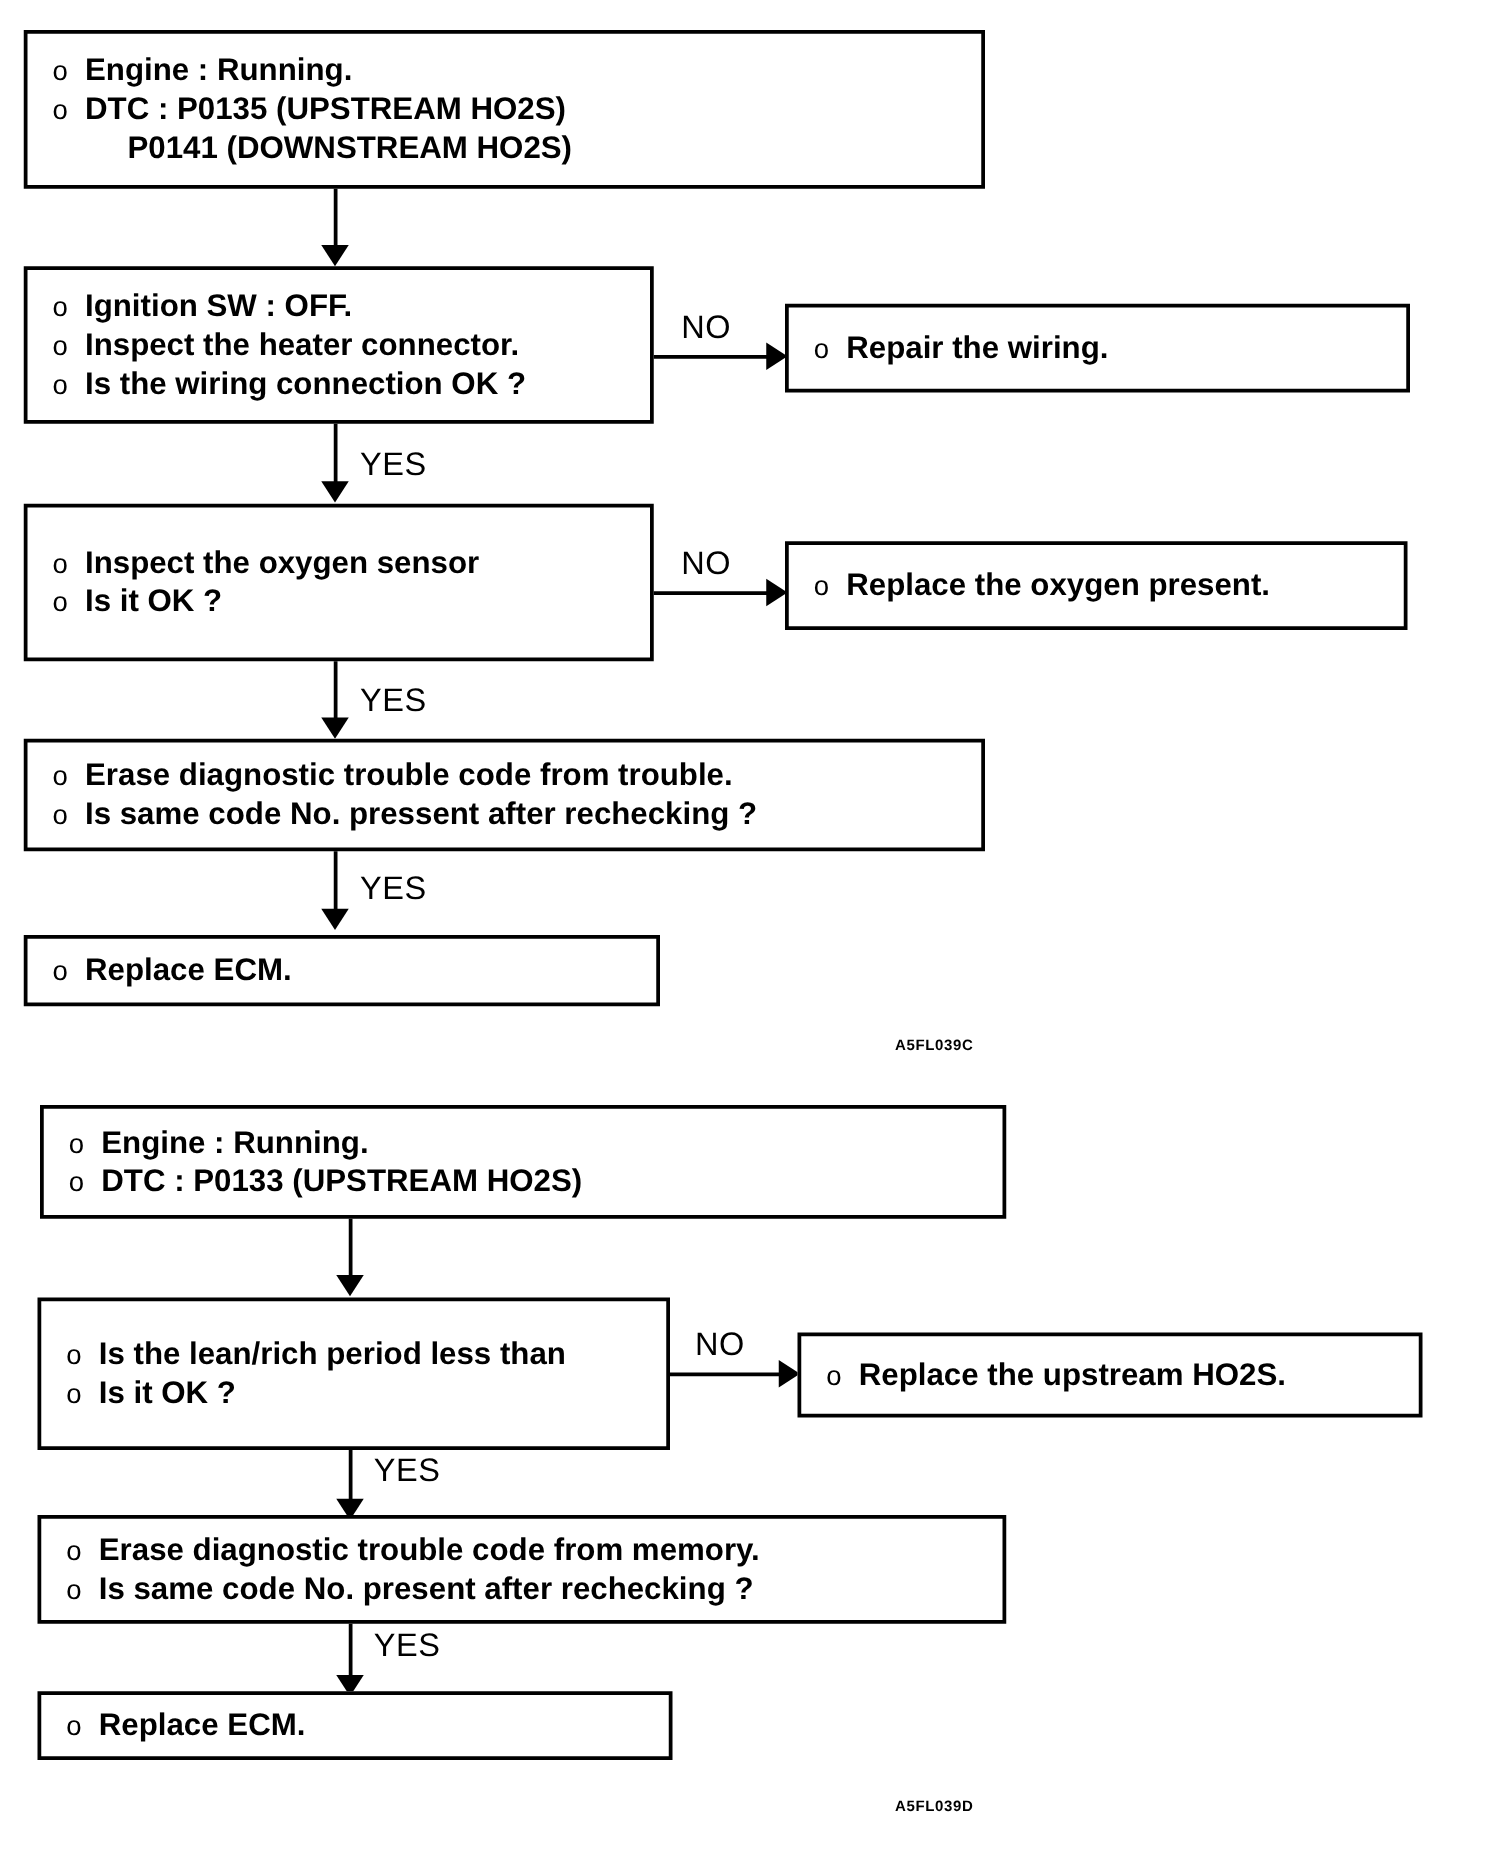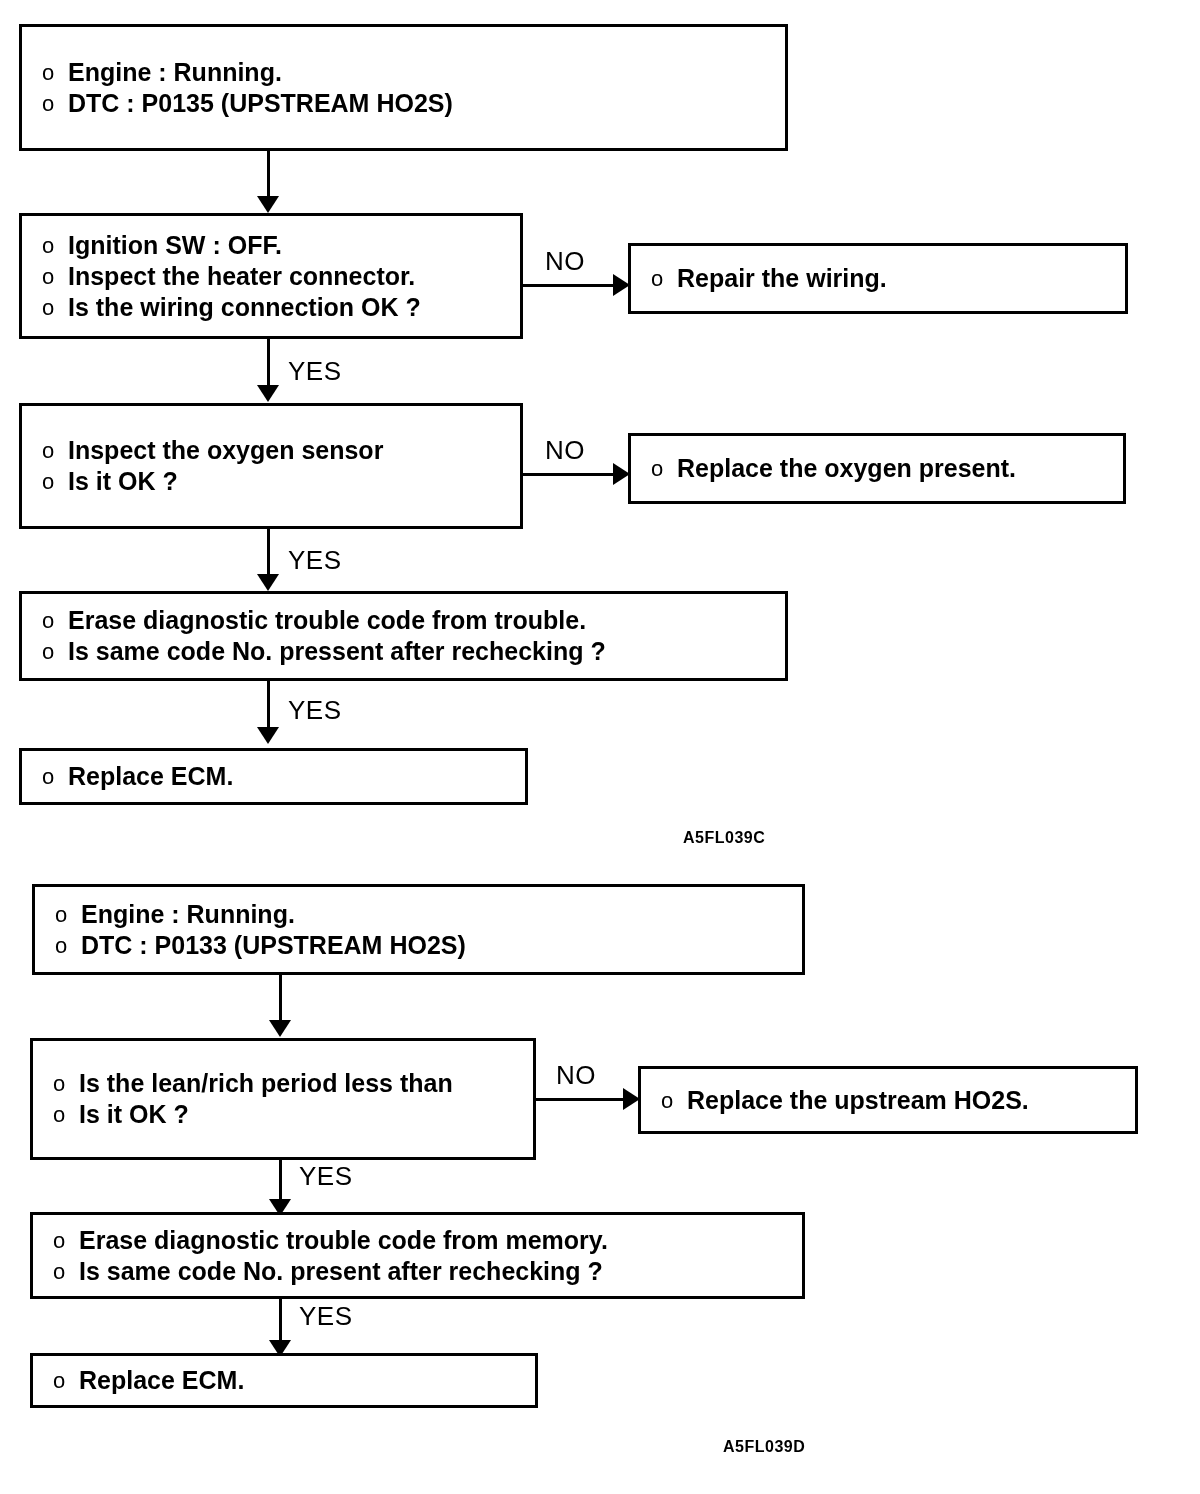--- a/index.html
+++ b/index.html
@@ -89,41 +89,46 @@
     border-left: 17px solid #000;
   }
   .edge-label {
     position: absolute;
     font-size: 26px;
     line-height: 26px;
     letter-spacing: 0.5px;
   }
   .caption {
     position: absolute;
-    font-size: 16px;
+    font-size: 12px;
     font-weight: bold;
     letter-spacing: 0.5px;
     font-family: "Liberation Sans", sans-serif;
+    margin-left: 33px;
   }
 </style>
 </head>
 <body>
 
 <div class="chart">
 
   <div class="box" style="left:19px; top:24px; width:769px; height:127px;">
     <div class="box-inner">
       <div class="line">
         <span class="bullet">o</span>
         <span class="txt">Engine : Running.</span>
       </div>
       <div class="line">
         <span class="bullet">o</span>
         <span class="txt">DTC : P0135 (UPSTREAM HO2S)</span>
       </div>
+      <div class="line">
+        <span class="bullet"></span>
+        <span class="txt indent">P0141 (DOWNSTREAM HO2S)</span>
+      </div>
     </div>
   </div>
 
   <div class="vline" style="left:267px; top:151px; height:48px;"></div>
   <div class="arrow-down" style="left:257px; top:196px;"></div>
 
   <div class="box" style="left:19px; top:213px; width:504px; height:126px;">
     <div class="box-inner">
       <div class="line">
         <span class="bullet">o</span>
@@ -283,14 +288,14 @@
 
   <div class="box" style="left:30px; top:1353px; width:508px; height:55px;">
     <div class="box-inner">
       <div class="line">
         <span class="bullet">o</span>
         <span class="txt">Replace ECM.</span>
       </div>
     </div>
   </div>
 
-  <div class="caption" style="left:723px; top:1438px;">A5FL039D</div>
+  <div class="caption" style="left:683px; top:1438px;">A5FL039D</div>
 </div>
 
 </body></html>

